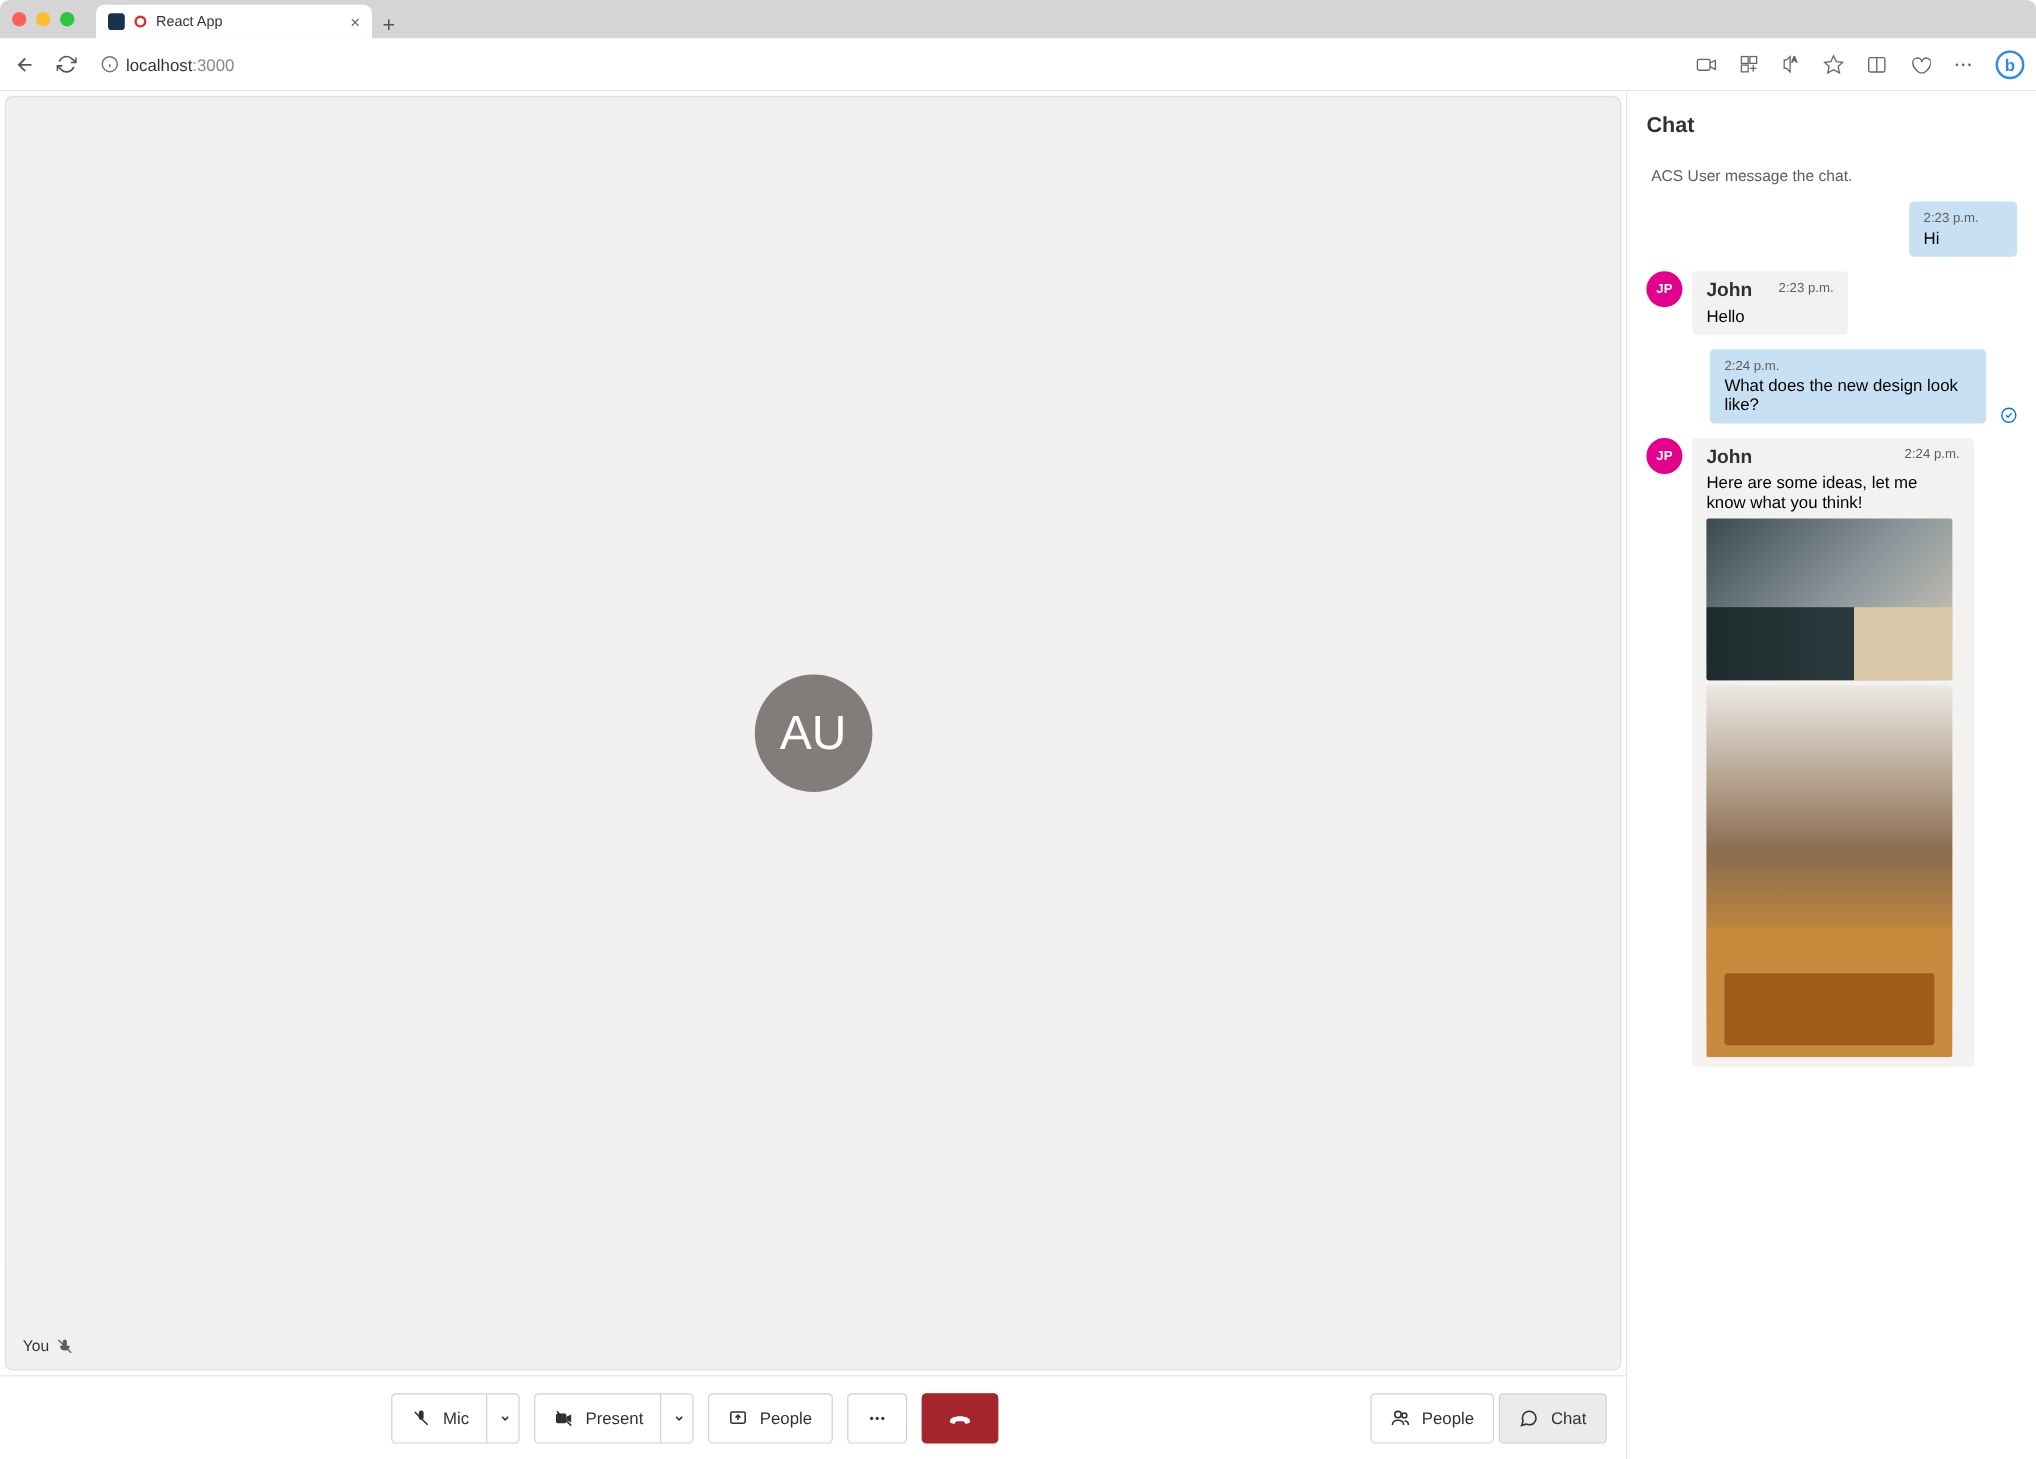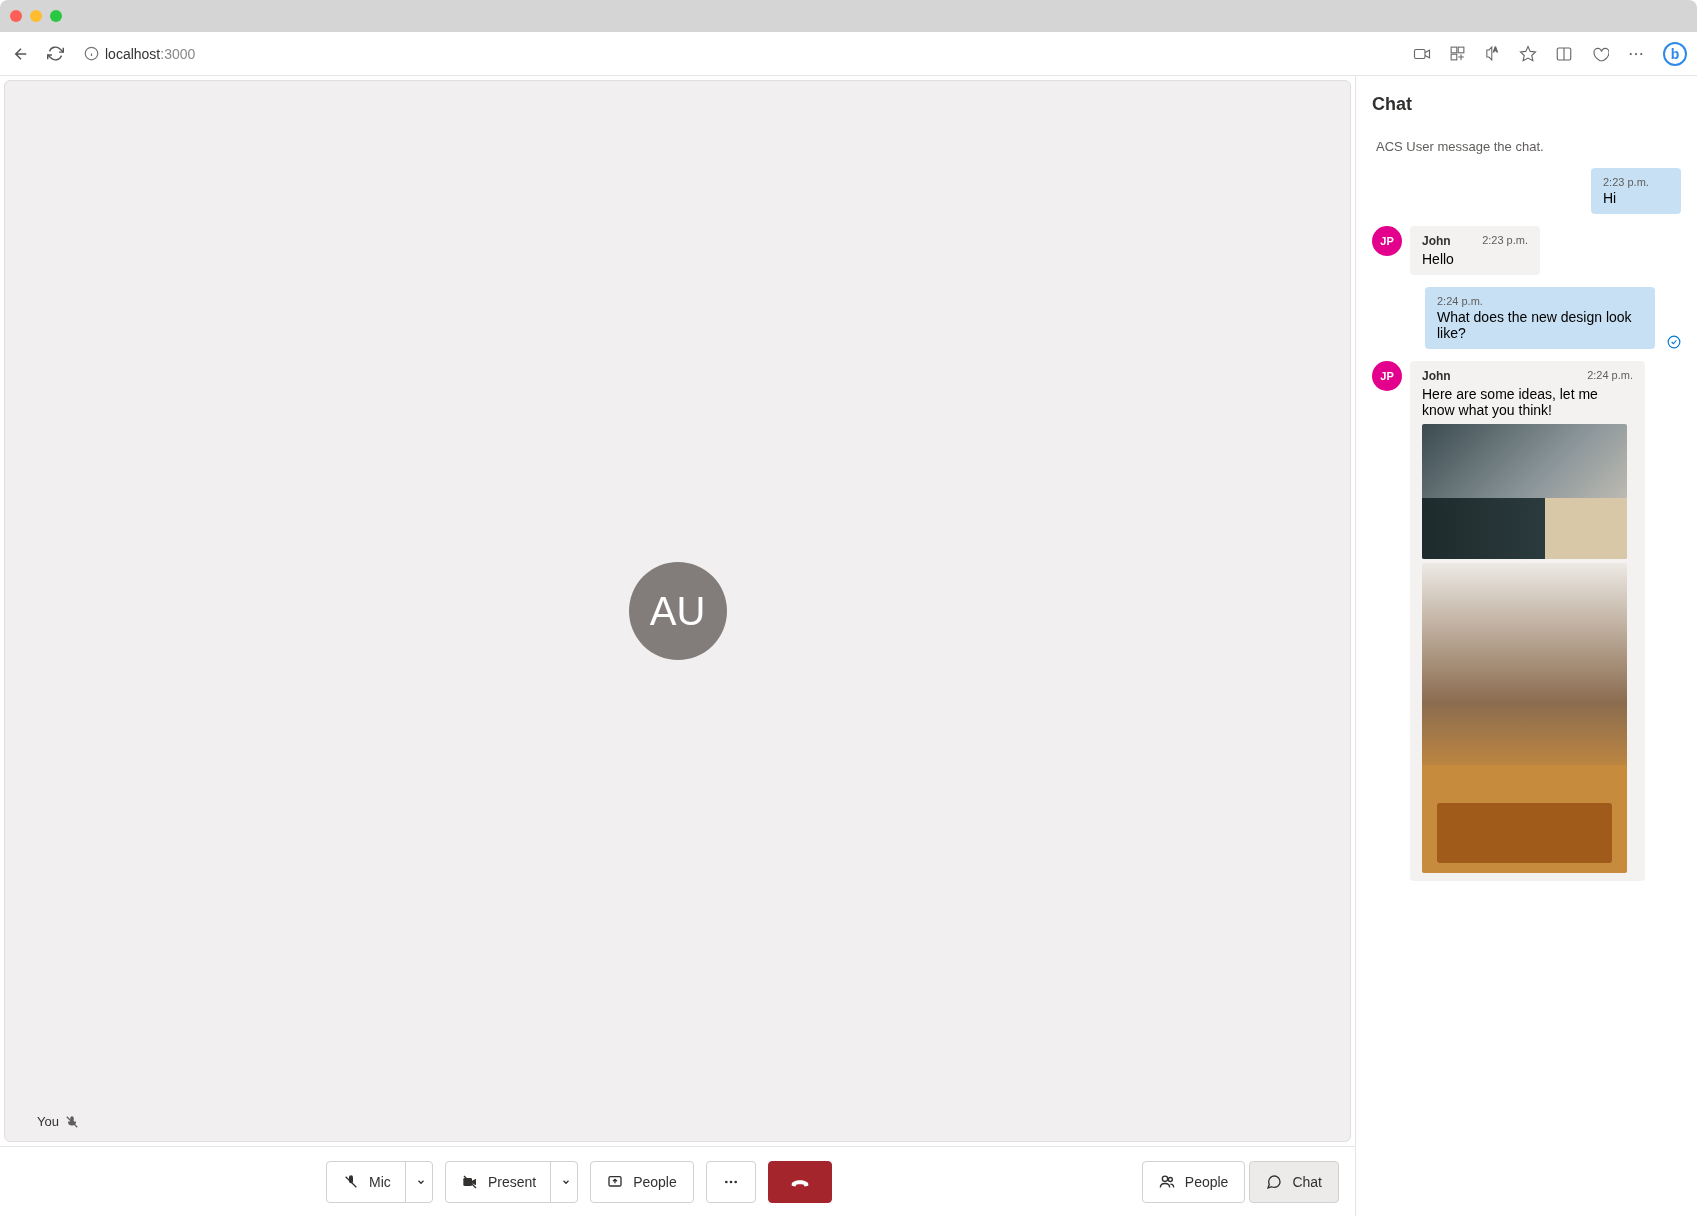--- a/index.html
+++ b/index.html
@@ -25,42 +25,42 @@
     .nav-btn { width: 22px; height: 22px; display: flex; align-items: center; justify-content: center; color: #555; cursor: pointer; }
     .url-field { flex: 1; display: flex; align-items: center; gap: 6px; color: #555; font-size: 14px; padding-left: 6px; }
     .url-host { color: #333; }
     .url-port { color: #888; }
     .toolbar-icons { display: flex; gap: 18px; align-items: center; color: #666; }
 
     
     .app { display: flex; height: calc(1216px - 32px - 44px); }
     .video-stage { flex: 1; background: #f1efef; border: 1px solid #e0dede; margin: 4px; border-radius: 6px; position: relative; display: flex; align-items: center; justify-content: center; }
     .avatar-circle { width: 98px; height: 98px; border-radius: 50%; background: #827c7a; color: #fff; display: flex; align-items: center; justify-content: center; font-size: 40px; font-weight: 400; }
-    .you-label { position: absolute; left: 32px; bottom: 12px; font-size: 13px; color: #333; display: flex; align-items: center; gap: 6px; }
+    .you-label { position: absolute; left: 14px; bottom: 12px; font-size: 13px; color: #333; display: flex; align-items: center; gap: 6px; }
     .app-bottom { height: 70px; display: flex; align-items: center; padding: 0 16px; border-top: 1px solid #e5e5e5; }
     .controls-center { display: flex; gap: 12px; margin: 0 auto; }
     .ctrl-btn { display: flex; align-items: center; gap: 10px; background: #fff; border: 1px solid #d1d1d1; border-radius: 4px; height: 42px; padding: 0 16px; font-size: 14px; color: #323130; cursor: pointer; }
     .ctrl-btn.split { padding-right: 6px; }
     .ctrl-btn .chev { border-left: 1px solid #d1d1d1; padding-left: 10px; margin-left: 4px; height: 100%; display: flex; align-items: center; }
     .ctrl-icon { width: 16px; height: 16px; display: inline-flex; align-items: center; justify-content: center; }
     .hangup { background: #a4262c; border-color: #a4262c; color: #fff; padding: 0 20px; }
     .right-controls { display: flex; gap: 4px; }
 
     
     .chat-panel { width: 342px; border-left: 1px solid #e5e5e5; display: flex; flex-direction: column; background: #fff; }
     .chat-header { padding: 18px 16px 10px; font-size: 18px; font-weight: 600; color: #323130; }
     .chat-body { flex: 1; overflow-y: auto; padding: 8px 16px 12px; }
     .system-msg { font-size: 13px; color: #605e5c; padding: 6px 4px 14px; }
     .msg-row { display: flex; gap: 8px; margin-bottom: 12px; }
     .msg-spacer { flex: 1; }
     .bubble { border-radius: 4px; padding: 8px 12px; font-size: 14px; max-width: 250px; position: relative; }
     .bubble.out { background: #c7e0f4; }
     .bubble.in { background: #f3f2f1; }
     .bubble .time { font-size: 11px; color: #605e5c; display: block; margin-bottom: 2px; }
-    .bubble .who { font-size: 12px; font-weight: 600; color: #323130; display: inline-block; margin-right: 20px; }
+    .bubble .who { font-size: 16px; font-weight: 600; color: #323130; display: inline-block; margin-right: 20px; }
     .bubble .who-row { display: flex; justify-content: space-between; font-size: 11px; margin-bottom: 3px; }
     .avatar-sm { width: 30px; height: 30px; border-radius: 50%; background: #e3008c; color: #fff; font-size: 11px; display: flex; align-items: center; justify-content: center; flex-shrink: 0; font-weight: 600; }
     .read-check { color: #0078d4; font-size: 12px; align-self: flex-end; margin-left: 4px; }
 
     .img-attach { width: 205px; height: 135px; background: linear-gradient(135deg,#3a4a4f 0%, #8a9599 50%, #d8cfc0 100%); margin-top: 6px; border-radius: 2px; position: relative; overflow: hidden; }
     .img-attach2 { width: 205px; height: 310px; background: linear-gradient(180deg,#ece9e4 0%, #8b6c4f 45%, #c78b3d 70%, #ddd 100%); margin-top: 4px; border-radius: 2px; position: relative; overflow: hidden; }
     .k-counter { position:absolute; left:0; right:0; bottom:0; height:45%; background: linear-gradient(90deg, #1e2b2d 0%, #2b3a3c 60%, #d8c8a8 60%); }
     .room-floor { position:absolute; left:0;right:0;bottom:0;height:35%; background:#c78b3d; }
     .room-table { position:absolute; left:15px; right:15px; bottom:10px; height:60px; background:#a05a1a; border-radius:3px; }
 
@@ -74,20 +74,29 @@
     svg { display: block; }
   </style>
 </head>
 <body>
 
 <div class="window-chrome">
   <div class="traffic">
     <div class="dot red"></div>
     <div class="dot yellow"></div>
     <div class="dot green"></div>
+  </div>
+  <div class="tabs-row">
+    <div class="tab">
+      <span class="tab-icon"></span>
+      <span class="rec-dot"></span>
+      <span class="tab-title">React App</span>
+      <span class="tab-close">×</span>
+    </div>
+    <div class="new-tab">+</div>
   </div>
 </div>
 
 <div class="url-bar">
   <div class="nav-btn">
     <svg width="18" height="18" viewBox="0 0 24 24" fill="none" stroke="currentColor" stroke-width="2">
         <path d="M19 12H5M12 19l-7-7 7-7"></path>
       </svg>
   </div>
   <div class="nav-btn">

